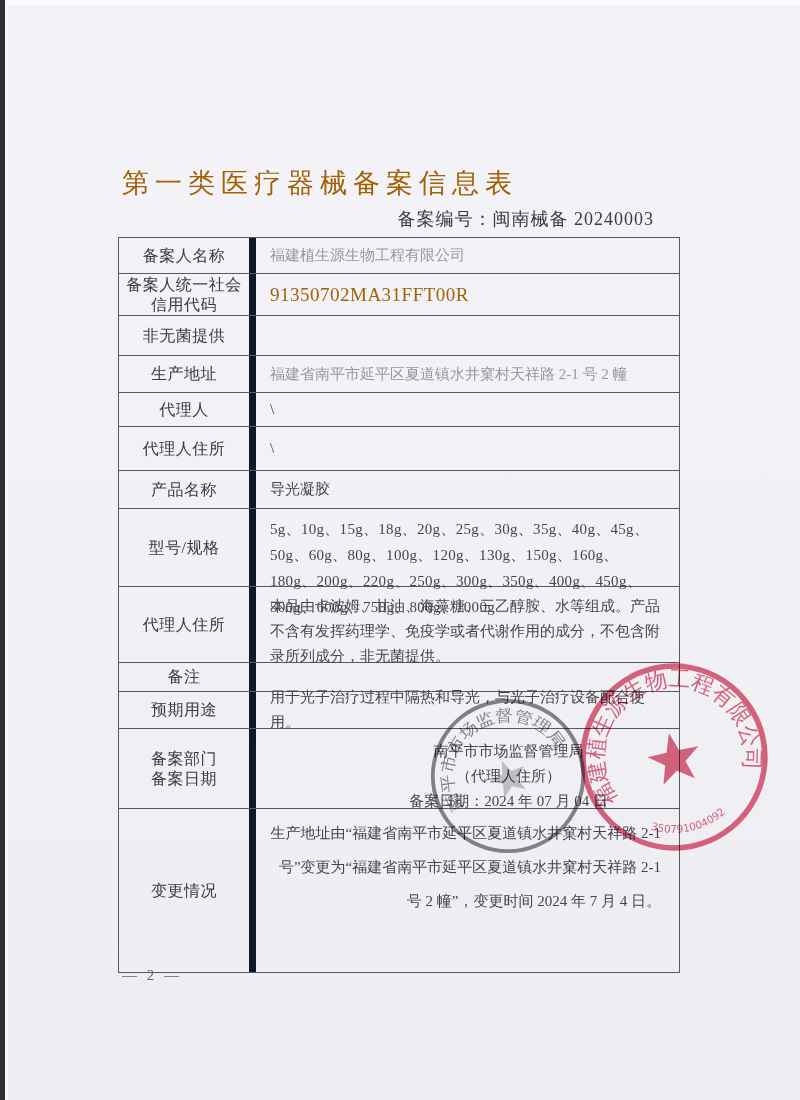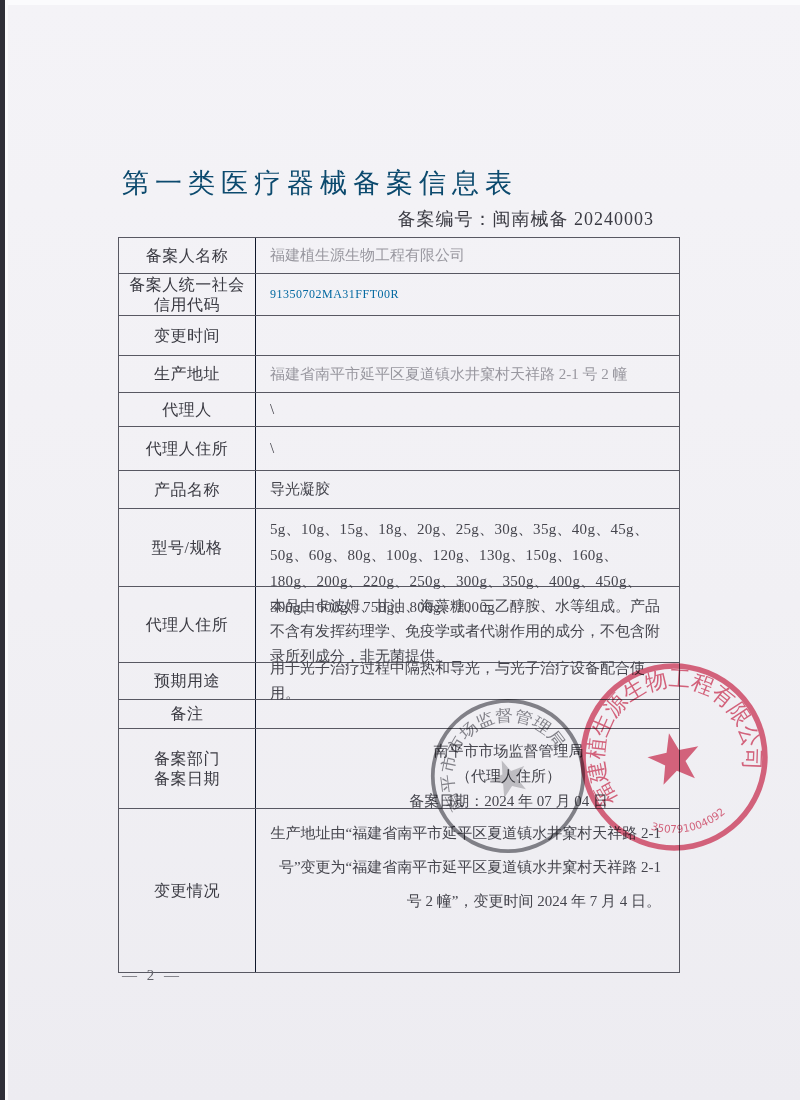--- a/index.html
+++ b/index.html
@@ -8,48 +8,48 @@
     background:linear-gradient(180deg,#f4f3f7 0%,#f1f0f4 55%,#edecf1 100%);
     font-family:"Liberation Serif","DejaVu Serif",serif;
     color:#3c3c44;
   }
   .scan-edge-left{position:absolute;left:0;top:0;width:5px;height:1100px;background:#2f2f37;}
   .scan-edge-light{position:absolute;left:5px;top:0;width:3px;height:1100px;background:#fafafb;}
   .scan-edge-top{position:absolute;left:0;top:0;width:800px;height:5px;background:#fbfbfd;}
 
   .doc-title{
     position:absolute;left:0;top:165px;width:640px;text-align:center;
-    font-size:27px;letter-spacing:6px;color:#0c4a6e;font-weight:400;
+    font-size:27px;letter-spacing:6px;color:#a16207;font-weight:400;
   }
   .filing-line{
     position:absolute;top:207px;right:146px;
     font-size:18px;letter-spacing:1px;color:#3a3a42;
   }
 
   .form-table{
     position:absolute;left:118px;top:237px;width:560px;
     border:1px solid #585862;border-bottom:none;
     background:transparent;
   }
   .trow{display:flex;border-bottom:1px solid #585862;}
   .tlabel{
-    width:137px;flex:0 0 137px;border-right:1px solid #0f172a;
+    width:137px;flex:0 0 137px;border-right:7px solid #0f172a;
     display:flex;align-items:center;justify-content:center;text-align:center;
     font-size:16px;letter-spacing:0.5px;color:#3a3a42;line-height:20px;
     padding:2px 4px;box-sizing:border-box;
   }
   .pre{white-space:pre-line;}
   .tvalue{
     flex:1;display:flex;align-items:center;
     font-size:15px;color:#45454d;line-height:25px;
     padding:4px 18px 4px 14px;box-sizing:border-box;
   }
   .tvalue.topalign{align-items:flex-start;padding-top:7px;}
   .faded{color:#98979f;}
-  .code{font-size:12px;color:#0369a1;letter-spacing:0.5px;}
+  .code{font-size:19px;color:#a16207;letter-spacing:0.5px;}
   .specs{letter-spacing:0.3px;line-height:26px;}
   .change{line-height:34px;padding-top:9px;text-align:right;}
   .dept-wrap{width:100%;margin-left:22%;text-align:center;
     font-size:15px;line-height:25px;color:#45454d;padding-top:3px;}
 
   .page-num{
     position:absolute;left:122px;top:967px;
     font-size:15px;letter-spacing:3px;color:#62626a;
   }
 
@@ -73,21 +73,21 @@
     <div class="tlabel">备案人名称</div>
     <div class="tvalue faded">福建植生源生物工程有限公司</div>
   </div>
 
   <div class="trow" style="height:41px">
     <div class="tlabel">备案人统一社会信用代码</div>
     <div class="tvalue code">91350702MA31FFT00R</div>
   </div>
 
   <div class="trow" style="height:39px">
-    <div class="tlabel">变更时间</div>
+    <div class="tlabel">非无菌提供</div>
   </div>
 
   <div class="trow" style="height:36px">
     <div class="tlabel">生产地址</div>
     <div class="tvalue faded">福建省南平市延平区夏道镇水井窠村天祥路 2-1 号 2 幢</div>
   </div>
 
   <div class="trow" style="height:33px">
     <div class="tlabel">代理人</div>
     <div class="tvalue">\</div>
@@ -106,28 +106,28 @@
   <div class="trow" style="height:77px">
     <div class="tlabel">型号/规格</div>
     <div class="tvalue topalign specs">5g、10g、15g、18g、20g、25g、30g、35g、40g、45g、50g、60g、80g、100g、120g、130g、150g、160g、180g、200g、220g、250g、300g、350g、400g、450g、500g、600g、750g、800g、1000g</div>
   </div>
 
   <div class="trow" style="height:75px">
     <div class="tlabel">代理人住所</div>
     <div class="tvalue topalign">本品由卡波姆、甘油、海藻糖、三乙醇胺、水等组成。产品不含有发挥药理学、免疫学或者代谢作用的成分，不包含附录所列成分，非无菌提供。</div>
   </div>
 
+  <div class="trow" style="height:28px">
+    <div class="tlabel">备注</div>
+    <div class="tvalue"></div>
+  </div>
+
   <div class="trow" style="height:36px">
     <div class="tlabel">预期用途</div>
     <div class="tvalue">用于光子治疗过程中隔热和导光，与光子治疗设备配合使用。</div>
-  </div>
-
-  <div class="trow" style="height:28px">
-    <div class="tlabel">备注</div>
-    <div class="tvalue"></div>
   </div>
 
   <div class="trow" style="height:79px">
     <div class="tlabel pre">备案部门
 备案日期</div>
     <div class="tvalue topalign">
       <div class="dept-wrap">
         <div>南平市市场监督管理局</div>
         <div>（代理人住所）</div>
         <div>备案日期：2024 年 07 月 04 日</div>

